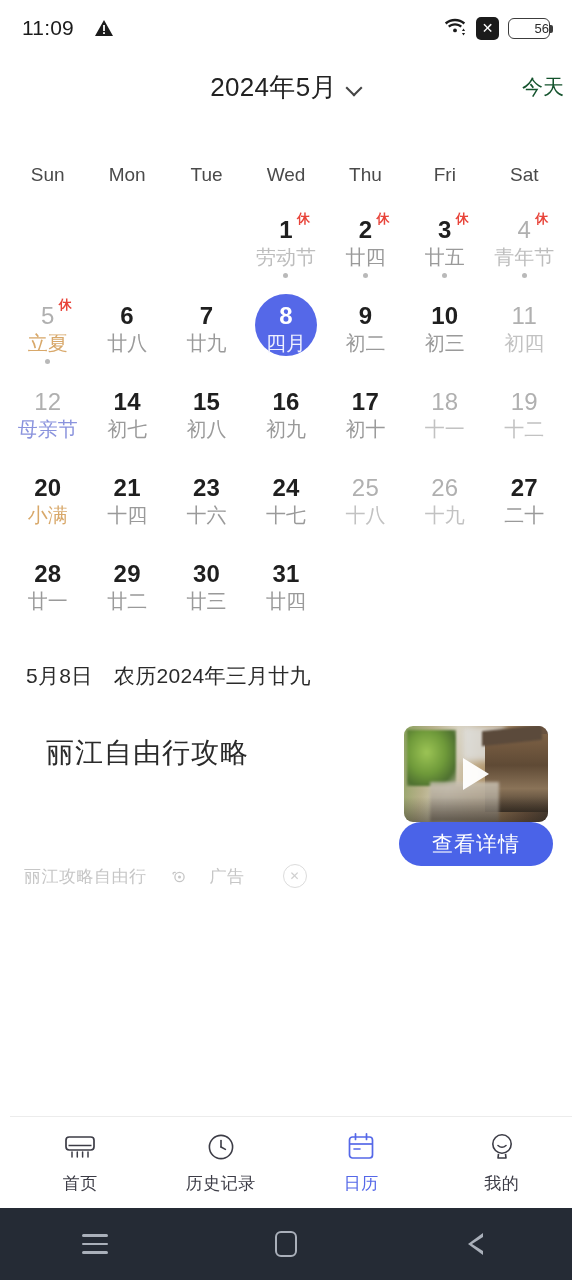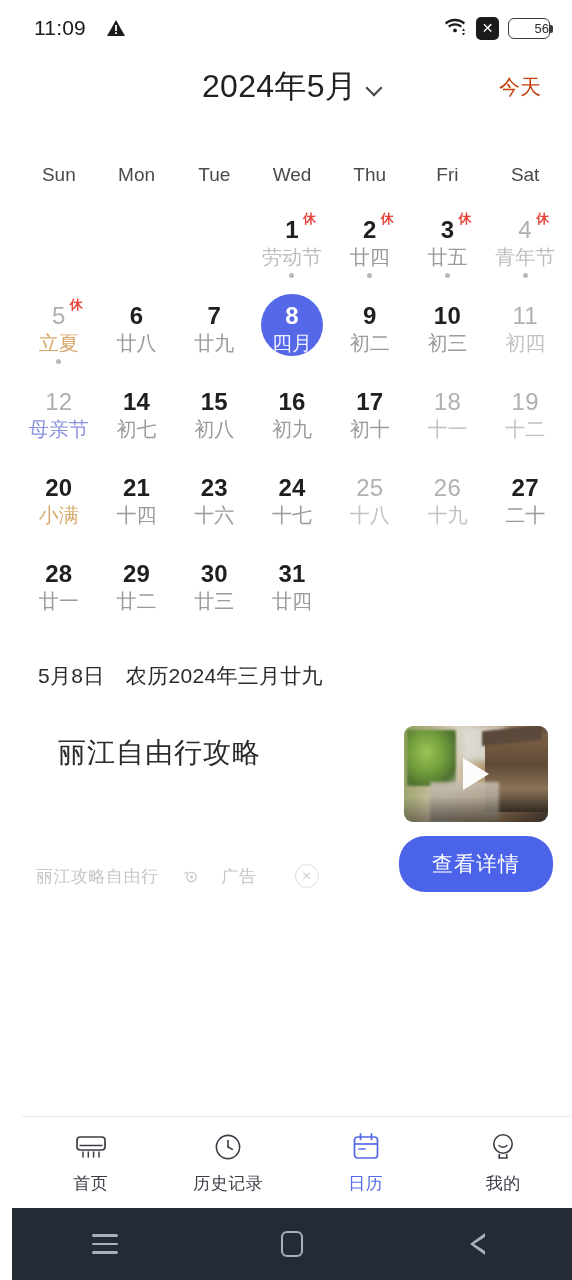--- a/index.html
+++ b/index.html
@@ -2,41 +2,41 @@
 <html><head>
 <meta charset="utf-8">
 <style>
   * { margin:0; padding:0; box-sizing:border-box; }
   html, body { width:572px; height:1280px; }
   body {
     font-family: "Liberation Sans", "DejaVu Sans", sans-serif;
     background:#ffffff;
     -webkit-font-smoothing: antialiased;
   }
-  .phone { width:572px; height:1280px; position:relative; display:flex; flex-direction:column; background:#ffffff; overflow:hidden;padding-left:12px; }
+  .phone { width:572px; height:1280px; position:relative; display:flex; flex-direction:column; background:#ffffff; overflow:hidden; }
 
   
   .statusbar { height:56px; flex:0 0 56px; display:flex; align-items:center; padding:0 22px; }
   .sb-time { font-size:21px; color:#1b1b1b; letter-spacing:.2px; font-weight:400; }
   .sb-warn { margin-left:20px; display:flex; align-items:center; }
   .sb-spacer { flex:1; }
   .sb-right { display:flex; align-items:center; gap:9px; }
   .sb-xbox { width:23px; height:23px; background:#1b1b1b; border-radius:5px; display:flex; align-items:center; justify-content:center; }
   .sb-xbox span { color:#fff; font-size:14px; font-weight:700; line-height:1; }
   .battery { width:42px; height:21px; border:1.6px solid #3c3c3c; border-radius:6px; display:flex; align-items:center; justify-content:flex-end; position:relative; }
   .battery:after { content:""; position:absolute; right:-4px; top:6px; width:2.6px; height:8px; background:#3c3c3c; border-radius:0 2px 2px 0; }
   .battery span { font-size:13px; color:#2b2b2b; font-weight:400; line-height:1; }
 
   
   .header { height:62px; flex:0 0 62px; display:flex; align-items:center; justify-content:center; position:relative; }
   .hdr-title-wrap { display:flex; align-items:center; gap:10px; cursor:pointer; }
-  .hdr-title { font-size:32px; color:#222; font-weight:400; letter-spacing:.3px; }
+  .hdr-title { font-size:26px; color:#222; font-weight:400; letter-spacing:.3px; }
   .chev { width:15px; height:15px; position:relative; }
   .chev:before { content:""; position:absolute; left:1px; top:2px; width:10px; height:10px; border-right:2px solid #444; border-bottom:2px solid #444; transform:rotate(45deg); }
-  .today-btn { position:absolute; right:31px; top:50%; transform:translateY(-50%); font-size:21px; color:#c2410c; cursor:pointer; }
+  .today-btn { position:absolute; right:8px; top:50%; transform:translateY(-50%); font-size:21px; color:#14532d; cursor:pointer; }
 
   
   .cal { padding:0 8px; }
   .weekrow { display:grid; grid-template-columns:repeat(7,1fr); padding-top:46px; }
   .wd { text-align:center; font-size:19px; color:#4a4a4a; font-weight:400; }
 
   
   .grid { display:grid; grid-template-columns:repeat(7,1fr); row-gap:0; margin-top:24px; }
   .cell { height:86px; position:relative; display:flex; flex-direction:column; align-items:center; justify-content:flex-start; padding-top:7px; cursor:pointer; }
   .cell.empty { cursor:default; }
@@ -69,21 +69,21 @@
   .ad-right { width:144px; display:flex; flex-direction:column; align-items:center; }
   .thumb { width:144px; height:96px; border-radius:9px; overflow:hidden; position:relative;
            background:linear-gradient(100deg,#8aa15e 0%,#b7b08a 18%,#d8d2c0 34%,#b9a079 52%,#8f7354 70%,#6e5540 86%,#4e4236 100%); }
   .thumb .sky { position:absolute; left:40%; top:0; width:30%; height:36%; background:rgba(225,228,230,.75); filter:blur(3px); }
   .thumb .tree { position:absolute; left:2%; top:4%; width:34%; height:58%; background:radial-gradient(ellipse at 40% 40%, #9cc455 0%, #6f9a3a 45%, #4e7030 75%, rgba(60,80,40,.2) 100%); filter:blur(1px); }
   .thumb .bldg { position:absolute; right:0; top:8%; width:44%; height:82%; background:linear-gradient(180deg,#7d6145 0%,#5f4a35 40%,#8a7358 70%,#3e3328 100%); filter:blur(.6px); }
   .thumb .roof { position:absolute; right:4%; top:2%; width:42%; height:16%; background:#5b4a3b; transform:skewY(-6deg); filter:blur(.8px); }
   .thumb .path { position:absolute; left:18%; bottom:0; width:48%; height:42%; background:linear-gradient(180deg,rgba(200,192,178,.85),rgba(140,130,115,.9)); filter:blur(1.4px); }
   .thumb .shade { position:absolute; left:0; bottom:0; width:100%; height:26%; background:linear-gradient(180deg,rgba(30,25,20,.0),rgba(30,25,20,.45)); }
   .play { position:absolute; left:50%; top:50%; transform:translate(-50%,-50%); width:0; height:0; border-left:26px solid rgba(255,255,255,.96); border-top:16px solid transparent; border-bottom:16px solid transparent; }
-  .cta { margin-top:14px; width:154px; height:56px; background:#4a63e8; border-radius:26px; display:flex; align-items:center; justify-content:center; cursor:pointer; }
+  .cta { width:154px; height:44px; background:#4a63e8; border-radius:26px; display:flex; align-items:center; justify-content:center; cursor:pointer; }
   .cta span { color:#fff; font-size:21px; letter-spacing:1px; }
 
   .spacer { flex:1; }
 
   
   .tabbar { height:92px; flex:0 0 92px; border-top:1px solid #ececec; display:grid; grid-template-columns:repeat(4,1fr); align-items:center;margin-left:10px; }
   .tab { display:flex; flex-direction:column; align-items:center; gap:8px; cursor:pointer; }
   .tab-ico { height:34px; display:flex; align-items:center; justify-content:center; }
   .tab-lbl { font-size:17px; color:#3c3c46; letter-spacing:.5px; }
   .tab.active .tab-lbl { color:#5568e8; }

